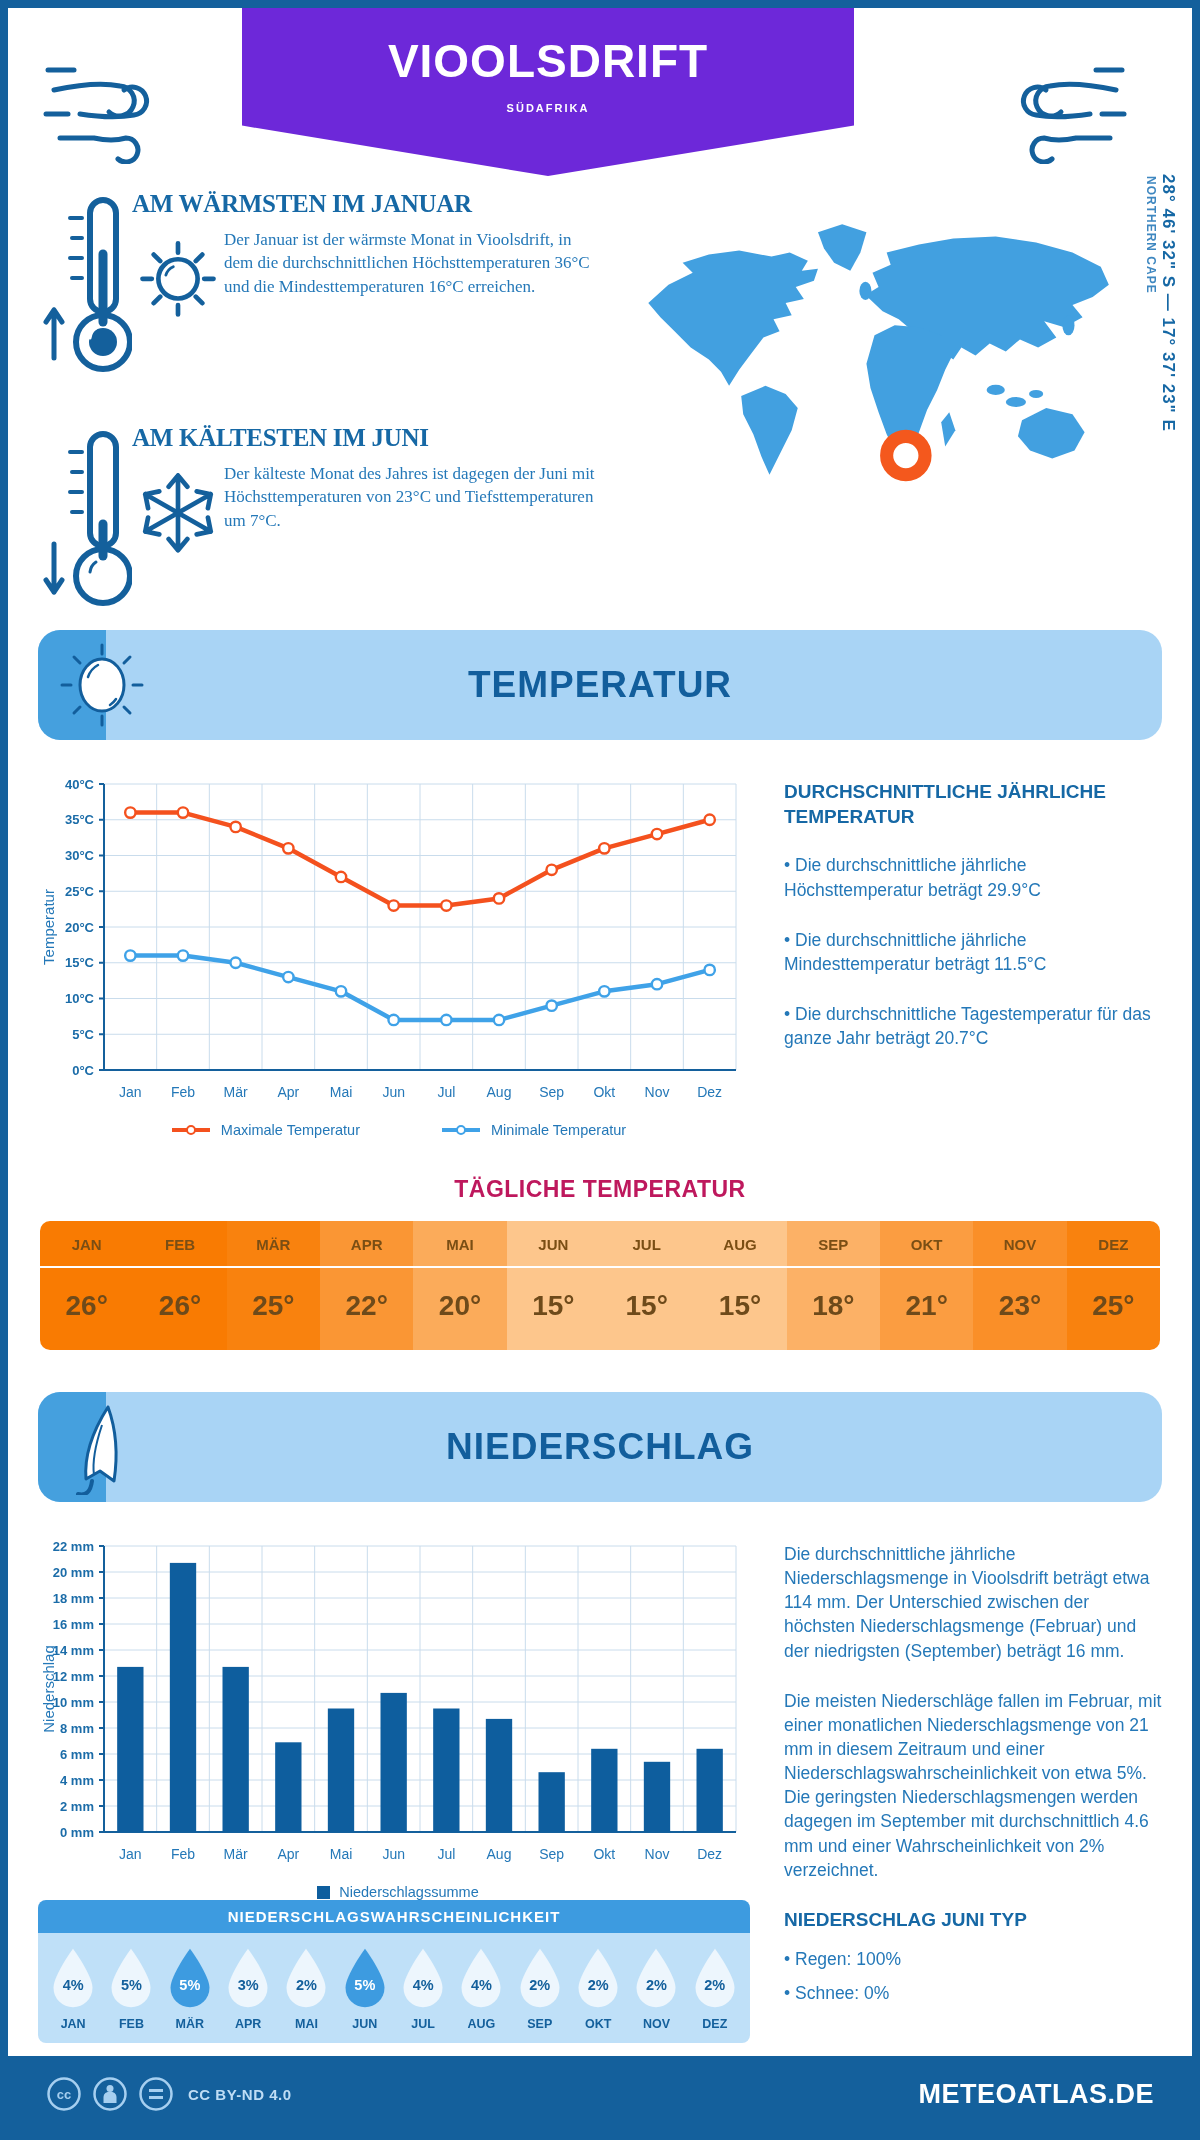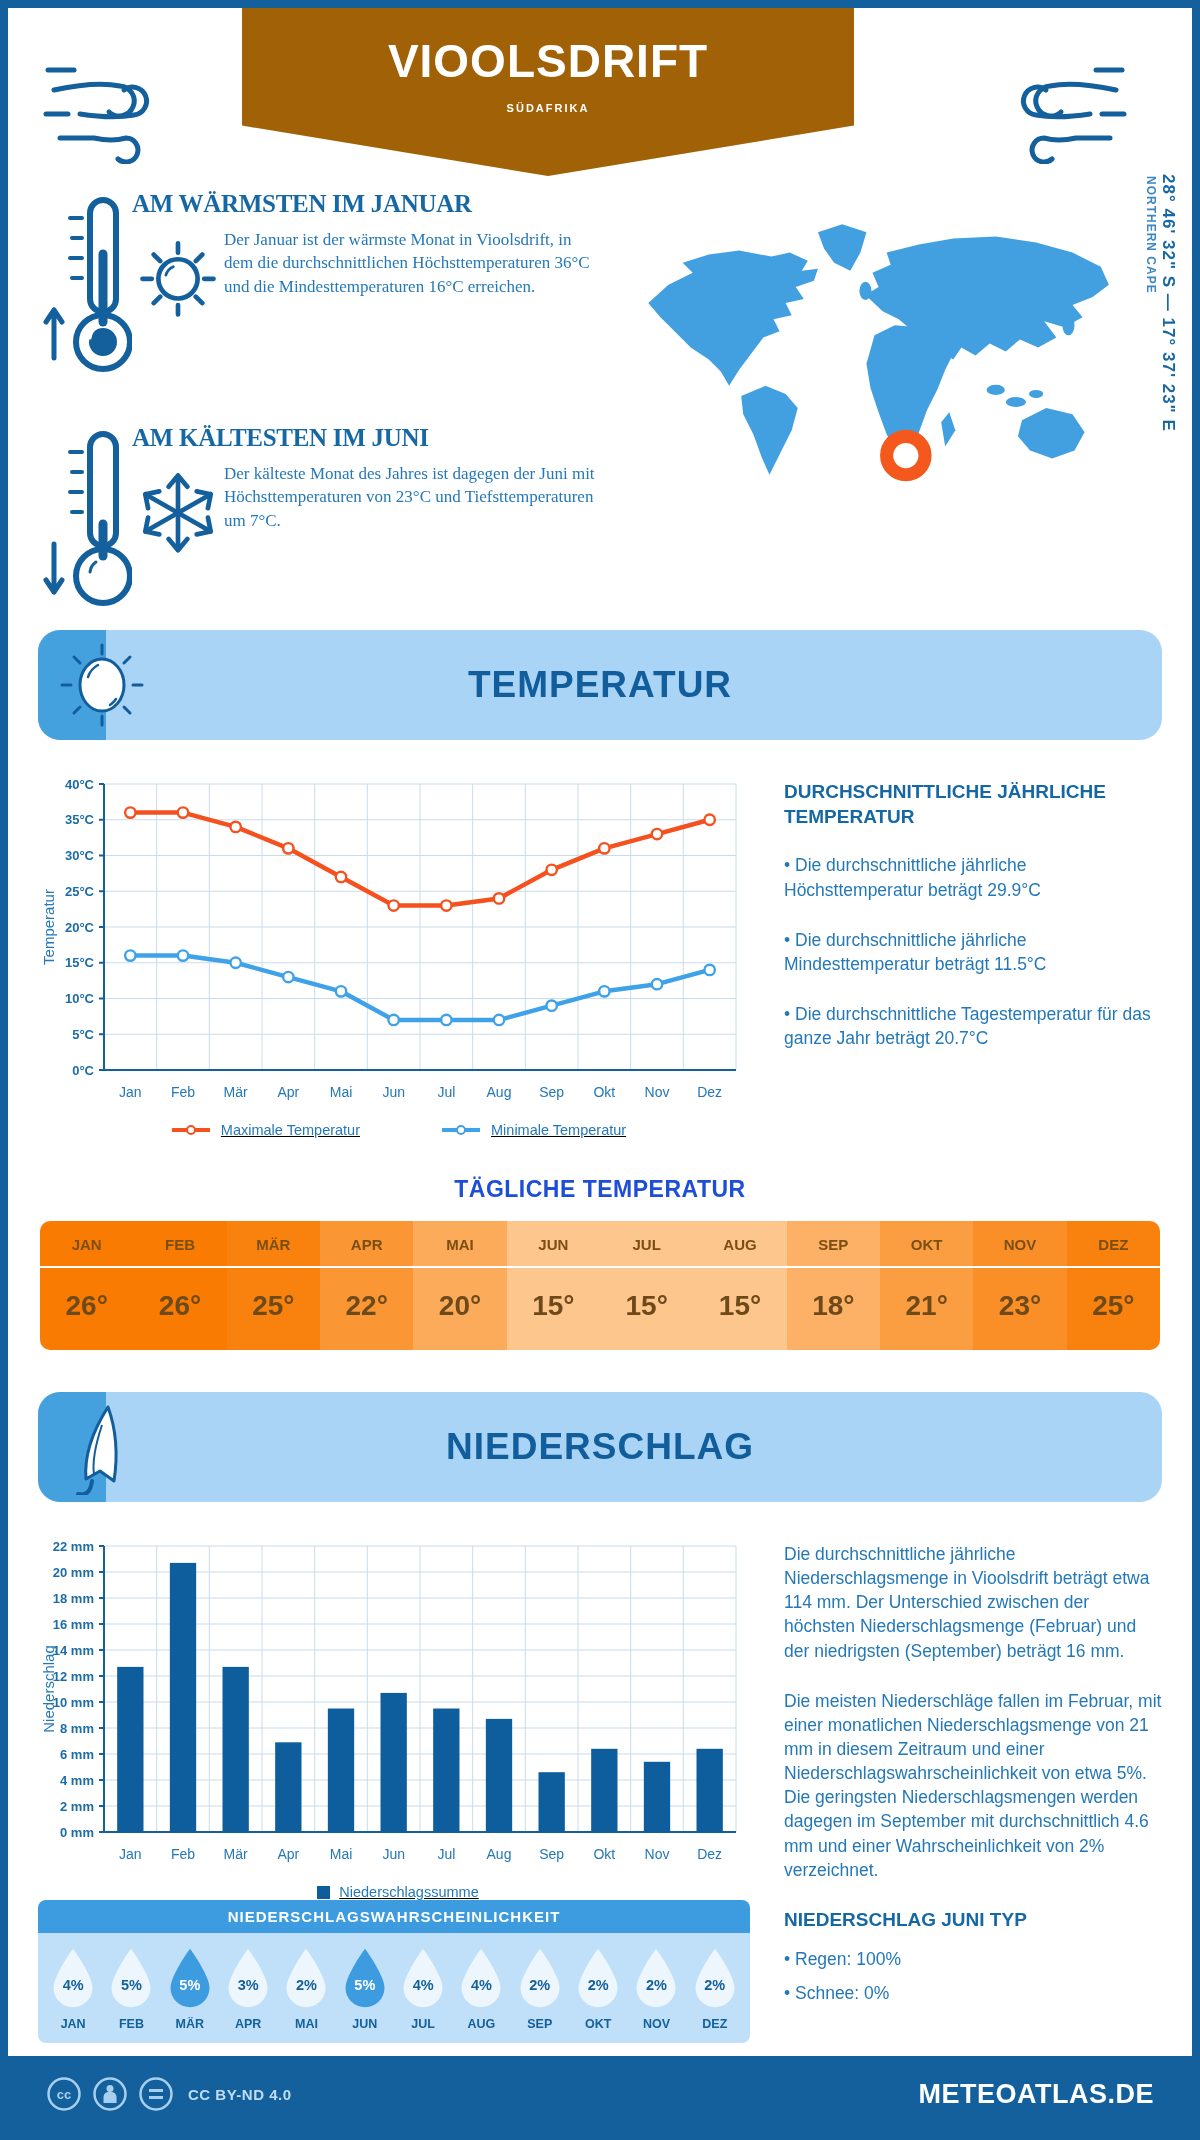--- a/index.html
+++ b/index.html
@@ -5,21 +5,21 @@
   * { margin:0; padding:0; box-sizing:border-box; }
   body { font-family:"Liberation Sans", sans-serif; background:#e8e8e8; }
   .page { width:1200px; height:2140px; margin:0 auto; background:#fff;
           border:8px solid #14609C; position:relative; display:flex; flex-direction:column; overflow:hidden; }
 
   
   .top-row { display:flex; align-items:flex-start; }
   .wind { margin-top:24px; flex:none; }
   .wind.left { margin-left:32px; }
   .wind.right { margin-left:148px; transform:scaleX(-1); }
-  .title-banner { flex:none; width:612px; height:168px; margin-left:74px; background:#a16207;
+  .title-banner { flex:none; width:612px; height:168px; margin-left:74px; background:#6d28d9;
                   clip-path:polygon(0 0,100% 0,100% 70%,50% 100%,0 70%);
                   display:flex; flex-direction:column; align-items:center; }
   .title-banner h1 { color:#fff; font-size:46px; font-weight:bold; letter-spacing:1px; margin-top:26px; }
   .title-banner .subtitle { color:#fff; font-size:11px; font-weight:bold; letter-spacing:2px; margin-top:14px; }
 
   
   .coords { position:absolute; top:166px; right:14px; height:450px;
             writing-mode:vertical-rl; z-index:5; }
   .coords .c1 { display:block; font-size:17px; font-weight:bold; color:#1668A5; letter-spacing:1px; }
   .coords .c2 { display:block; font-size:12px; font-weight:bold; color:#3E87C0; letter-spacing:1px; margin-top:2px; }
@@ -49,26 +49,26 @@
   
   .content-row { display:flex; padding:0 30px; margin-top:28px; }
   .chart-col { flex:none; width:720px; }
   .text-col { flex:1; padding-left:26px; padding-top:12px; }
   .text-col h4 { font-size:19px; font-weight:bold; color:#1668A5; line-height:1.3; margin-bottom:24px; }
   .text-col p { font-size:17.5px; line-height:1.38; color:#2478B8; margin-bottom:26px; }
   .text-col p.tight { margin-bottom:10px; }
   .text-col h4.mid { margin-top:4px; margin-bottom:14px; }
 
   .chart-svg { width:710px; height:348px; display:block; }
-  .legend-row { display:flex; justify-content:center; gap:80px; margin-top:6px;text-decoration:underline; }
+  .legend-row { display:flex; justify-content:center; gap:80px; margin-top:6px; }
   .legend-item { display:flex; align-items:center; gap:9px; font-size:14.5px; color:#2478B8; }
   .legend-swatch { width:13px; height:13px; display:inline-block; }
 
   
-  .table-heading { text-align:center; font-size:23px; font-weight:bold; color:#1d4ed8; margin-top:38px; letter-spacing:0.5px; }
+  .table-heading { text-align:center; font-size:23px; font-weight:bold; color:#be185d; margin-top:38px; letter-spacing:0.5px; }
   .temp-table { display:grid; grid-template-columns:repeat(12,1fr); margin:18px 32px 0; border-radius:10px; overflow:hidden; }
   .temp-cell { text-align:center; }
   .temp-cell .m { font-size:15px; font-weight:bold; color:#7A4E14; padding:15px 0 13px; border-bottom:2px solid #fff; }
   .temp-cell .v { font-size:28px; font-weight:bold; color:#6E4A1A; padding:22px 0 28px; }
 
   
   .prob-block { width:712px; }
   .prob-header { background:#3D9BE0; color:#fff; font-size:15px; font-weight:bold; text-align:center;
                  letter-spacing:1px; padding:8px 0; border-radius:8px 8px 0 0; }
   .prob-body { background:#BFE0F8; border-radius:0 0 8px 8px; display:flex; justify-content:space-around;

